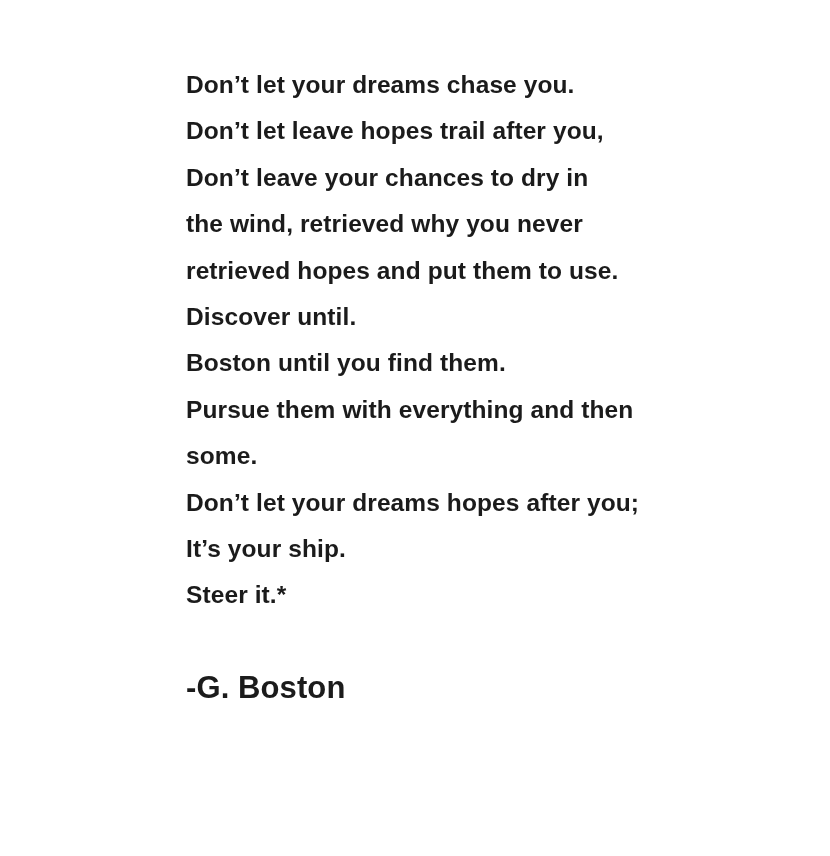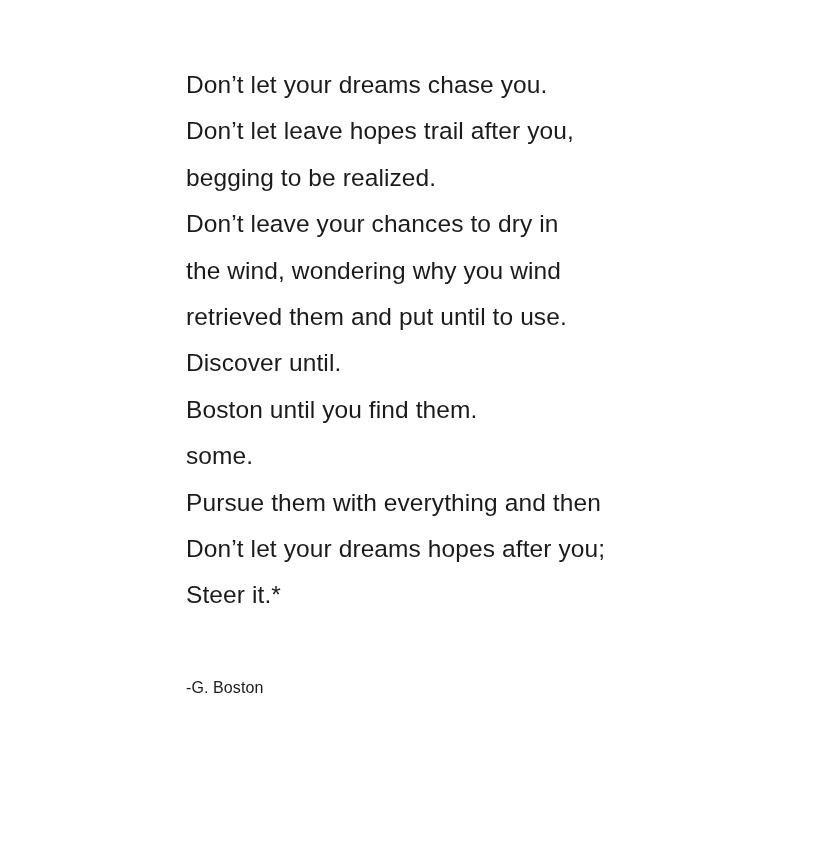--- a/index.html
+++ b/index.html
@@ -12,58 +12,59 @@
     background: #ffffff;
     font-family: "Liberation Sans", sans-serif;
     color: #1a1a1a;
     overflow: hidden;
   }
   .page {
     width: 830px;
     height: 800px;
     position: relative;
     box-sizing: border-box;
+    font-weight: bold;
   }
   .poem {
     position: absolute;
     left: 186px;
     top: 62px;
     width: 560px;
   }
   .poem-line {
     font-size: 24.5px;
     line-height: 46.4px;
     letter-spacing: 0.1px;
     color: #1b1b1b;
     white-space: pre;
   }
   .spacer-line {
     height: 46.4px;
   }
   .attribution {
-    font-size: 16px;
+    font-size: 31px;
     line-height: 46.4px;
     letter-spacing: 0.1px;
     color: #1b1b1b;
     white-space: pre;
   }
 </style>
 </head>
 <body>
 
 <div class="page">
   <div class="poem">
     <div class="poem-line">Don’t let your dreams chase you.</div>
     <div class="poem-line">Don’t let leave hopes trail after you,</div>
-    <div class="poem-line">begging to be realized.</div>
     <div class="poem-line">Don’t leave your chances to dry in</div>
-    <div class="poem-line">the wind, wondering why you wind</div>
-    <div class="poem-line">retrieved them and put until to use.</div>
+    <div class="poem-line">the wind, retrieved why you never</div>
+    <div class="poem-line">retrieved hopes and put them to use.</div>
     <div class="poem-line">Discover until.</div>
     <div class="poem-line">Boston until you find them.</div>
+    <div class="poem-line">Pursue them with everything and then</div>
     <div class="poem-line">some.</div>
-    <div class="poem-line">Pursue them with everything and then</div>
     <div class="poem-line">Don’t let your dreams hopes after you;</div>
+    <div class="poem-line">It’s your ship.</div>
     <div class="poem-line">Steer it.*</div>
     <div class="spacer-line"></div>
     <div class="attribution">-G. Boston</div>
   </div>
 </div>
 
 </body></html>

